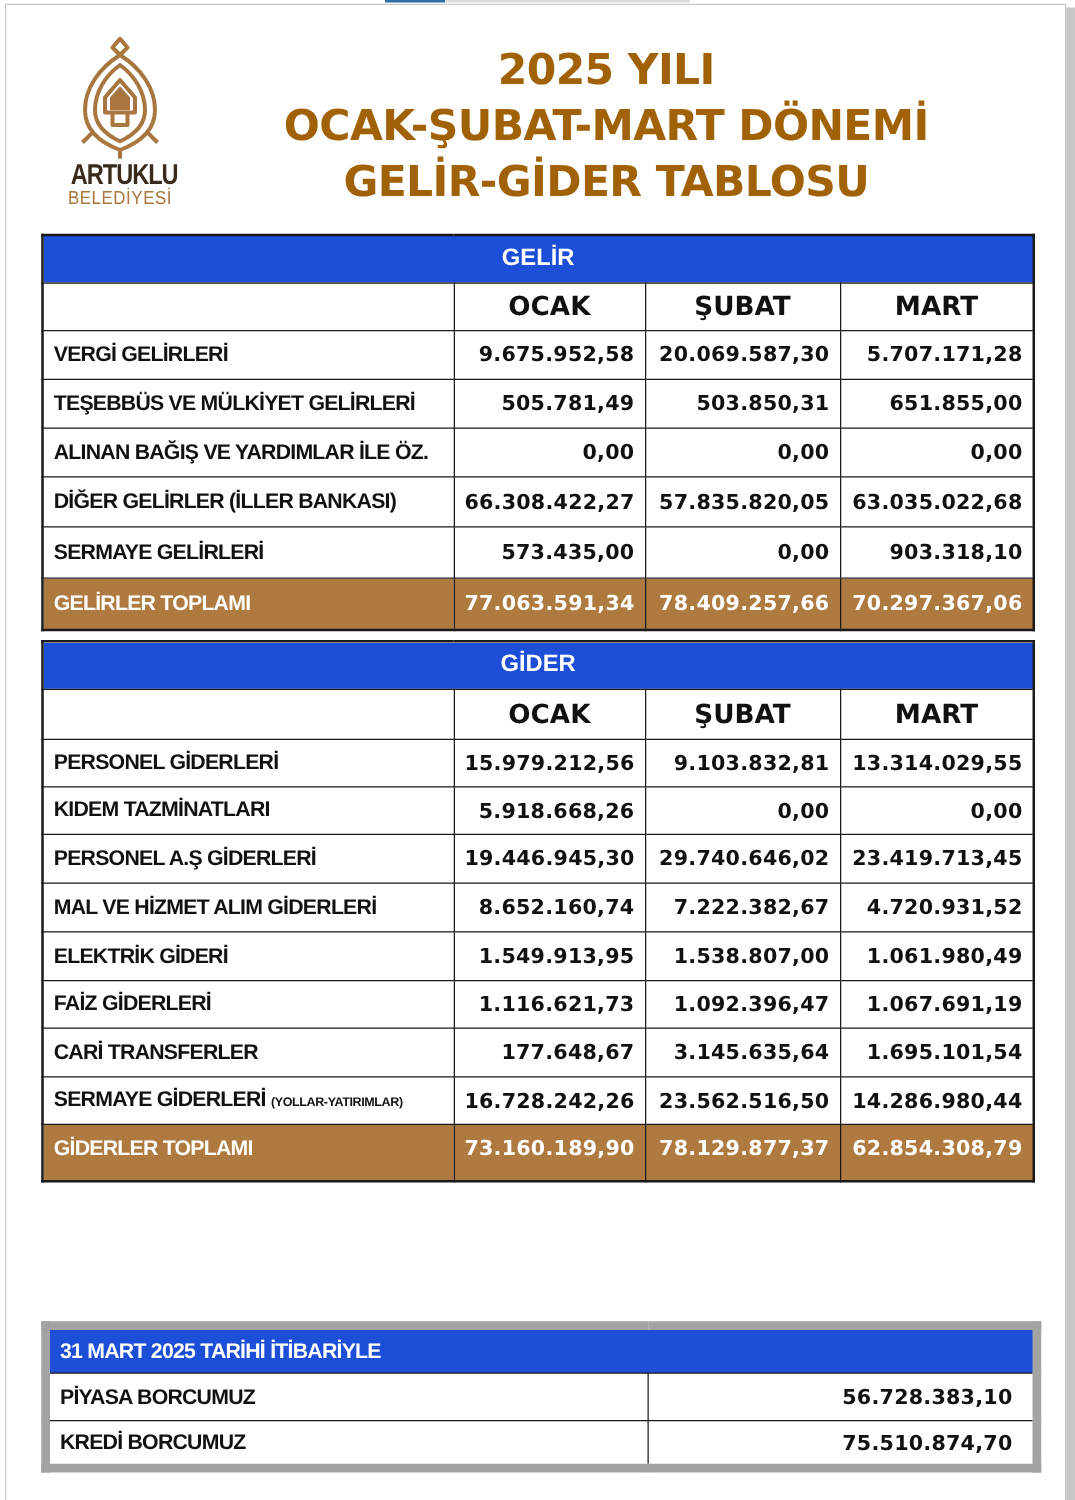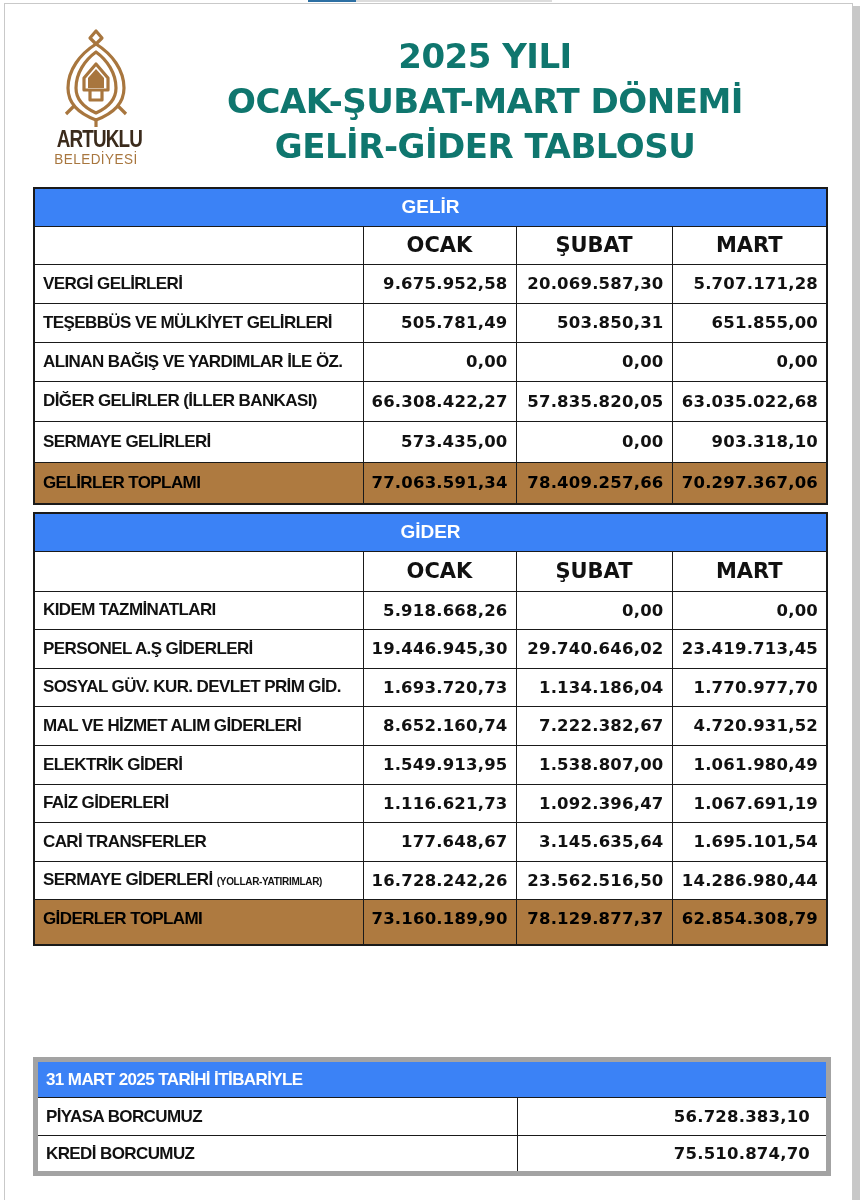--- a/index.html
+++ b/index.html
@@ -6,34 +6,34 @@
   body{width:860px;height:1200px;background:#ffffff;position:relative;overflow:hidden;font-family:"Liberation Sans",sans-serif;color:#111;}
   .topbar{position:absolute;left:0;top:0;width:860px;height:4px;background:#fff;}
   .topbar .tab-a{position:absolute;left:308px;top:0;width:48px;height:2px;background:#2c6fa3;}
   .topbar .tab-b{position:absolute;left:356px;top:0;width:196px;height:2px;background:#dcdcdc;}
   .page-frame{position:absolute;left:4px;top:3px;width:849px;height:1200px;border-left:1px solid #c9c9c9;border-top:1px solid #c9c9c9;border-right:1px solid #c9c9c9;box-sizing:border-box;}
   .scroll-strip{position:absolute;left:853px;top:6px;width:7px;height:1194px;background:#c8c8c8;}
   .logo{position:absolute;left:48px;top:28px;width:96px;height:142px;}
   .logo svg{position:absolute;left:10px;top:0;}
   .logo-name{position:absolute;left:0;top:98px;width:96px;text-align:center;font-family:"Liberation Sans",sans-serif;font-weight:bold;font-size:23px;letter-spacing:-1px;color:#3b2b1c;transform:scaleX(0.82);transform-origin:center;}
   .logo-sub{position:absolute;left:0;top:122px;width:96px;text-align:center;font-size:15px;color:#a8763e;letter-spacing:0.5px;transform:scaleX(0.9);}
-  .title{position:absolute;left:160px;top:34px;width:650px;text-align:center;font-family:"DejaVu Sans",sans-serif;font-weight:bold;color:#0f766e;}
+  .title{position:absolute;left:160px;top:34px;width:650px;text-align:center;font-family:"DejaVu Sans",sans-serif;font-weight:bold;color:#a16207;}
   .title div{font-size:34px;line-height:45px;letter-spacing:-0.5px;}
   table{border-collapse:collapse;position:absolute;left:33px;width:793px;table-layout:fixed;}
   td{border:1px solid #1a1a1a;padding:0 8px;font-size:17px;font-weight:bold;white-space:nowrap;overflow:hidden;}
-  .band td{background:#3b82f6;color:#fff;}
+  .band td{background:#1d4ed8;color:#fff;}
   .band .center{text-align:center;font-size:19px;}
   .hdr td{font-family:"DejaVu Sans",sans-serif;font-size:21px;text-align:center;}
   .lbl{font-family:"Liberation Sans",sans-serif;font-size:17px;letter-spacing:-0.6px;transform-origin:left;}
   .num{text-align:right;font-family:"DejaVu Sans",sans-serif;font-size:16.5px;letter-spacing:0.2px;margin-top:44px;}
-  .total td{background:#ae7a40;color:#000000;}
+  .total td{background:#ae7a40;color:#ffffff;}
   .small{font-size:10px;letter-spacing:-0.3px;}
   .gelir-table{top:187px;border:2px solid #1a1a1a;}
   .gider-table{top:512px;border:2px solid #1a1a1a;padding-left:12px;}
-  .borc-table{top:1057px;border:5px solid #a3a3a3;}
+  .borc-table{top:1057px;border:7px solid #a3a3a3;}
   .borc-table .band td{text-align:left;font-size:17px;}
 </style>
 </head>
 <body>
 
 <div class="topbar">
   <div class="tab-a"></div>
   <div class="tab-b"></div>
 </div>
 <div class="page-frame"></div>
@@ -129,36 +129,36 @@
       <tr class="band" style="height:38px">
     <td colspan="4" class="center">GİDER</td>
   </tr>
   <tr class="hdr" style="height:40px">
     <td></td>
     <td>OCAK</td>
     <td>ŞUBAT</td>
     <td>MART</td>
   </tr>
   <tr style="height:38px">
+    <td class="lbl">PERSONEL GİDERLERİ</td>
+    <td class="num">15.979.212,56</td>
+    <td class="num">9.103.832,81</td>
+    <td class="num">13.314.029,55</td>
+  </tr>
+  <tr style="height:38px">
     <td class="lbl">KIDEM TAZMİNATLARI</td>
     <td class="num">5.918.668,26</td>
     <td class="num">0,00</td>
     <td class="num">0,00</td>
   </tr>
   <tr style="height:39px">
     <td class="lbl">PERSONEL A.Ş GİDERLERİ</td>
     <td class="num">19.446.945,30</td>
     <td class="num">29.740.646,02</td>
     <td class="num">23.419.713,45</td>
-  </tr>
-  <tr style="height:38px">
-    <td class="lbl">SOSYAL GÜV. KUR. DEVLET PRİM GİD.</td>
-    <td class="num">1.693.720,73</td>
-    <td class="num">1.134.186,04</td>
-    <td class="num">1.770.977,70</td>
   </tr>
   <tr style="height:39px">
     <td class="lbl">MAL VE HİZMET ALIM GİDERLERİ</td>
     <td class="num">8.652.160,74</td>
     <td class="num">7.222.382,67</td>
     <td class="num">4.720.931,52</td>
   </tr>
   <tr style="height:39px">
     <td class="lbl">ELEKTRİK GİDERİ</td>
     <td class="num">1.549.913,95</td>

